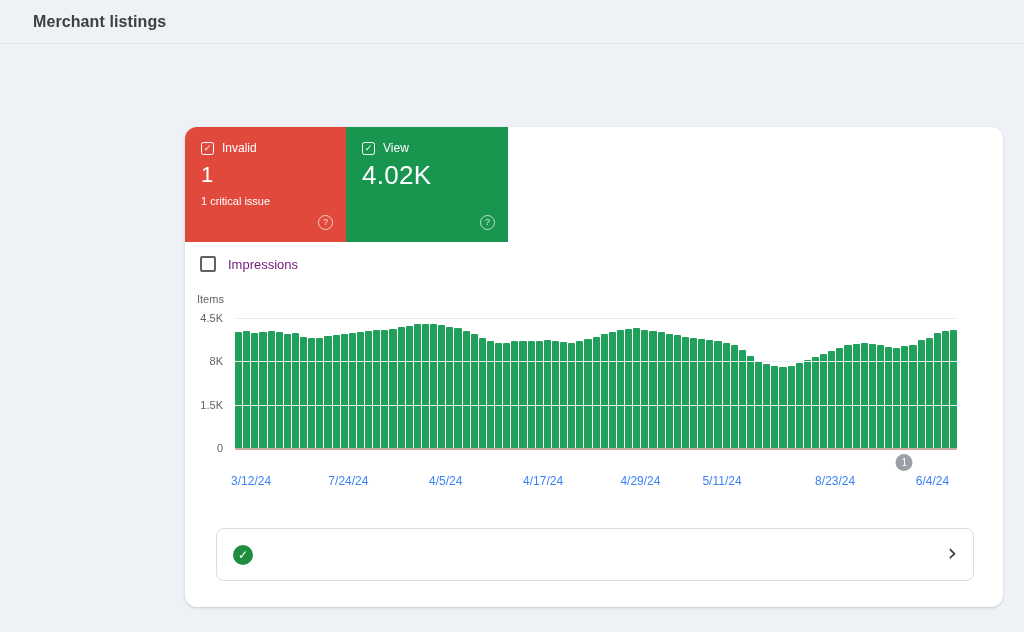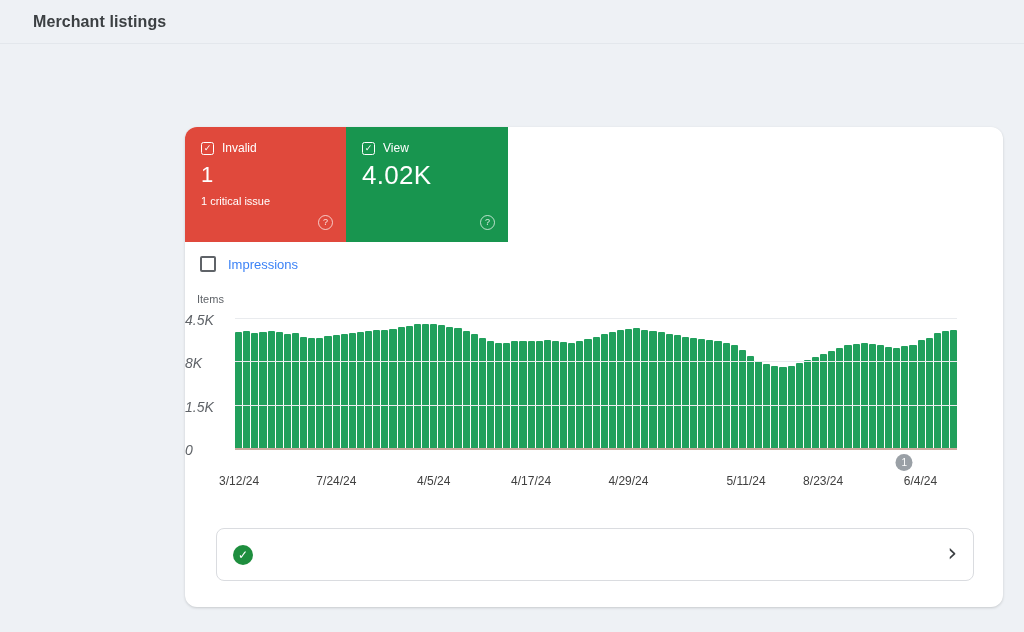--- a/index.html
+++ b/index.html
@@ -45,43 +45,43 @@
   }
 
   
   .impressions-row {
     position:absolute; left:15px; top:129px;
     display:flex; align-items:center; gap:12px; cursor:pointer;
   }
   .square-checkbox {
     width:16px; height:16px; border:2px solid #5f6368; border-radius:2px; background:#fff;
   }
-  .impressions-label { font-size:13px; color:#3b82f6; }
+  .impressions-label { font-size:13px; color:#701a75; }
 
   
   .axis-title { position:absolute; left:12px; top:166px; font-size:11px; color:#5f6368; }
   .y-ticks { position:absolute; left:0; top:0; }
   .y-tick {
-    position:absolute; width:38px; text-align:left;
-    font-size:14px; color:#5f6368; transform:translateY(-6px);font-style:italic;
+    position:absolute; width:38px; text-align:right;
+    font-size:11px; color:#5f6368; transform:translateY(-6px);
   }
   .plot {
     position:absolute; left:50px; top:191px; width:722px; height:130px;
   }
   .gridline { position:absolute; left:0; right:0; height:1px; background:#e9ebee; }
   .bars {
     position:absolute; left:0; right:0; bottom:0; top:0;
     display:flex; align-items:flex-end; gap:1px;
   }
   .bar { flex:1 1 0; border-radius:1px 1px 0 0; min-width:0; }
   .baseline { position:absolute; left:0; right:0; bottom:-2px; height:2px; background:#ccab9f; }
   .x-labels { position:absolute; left:50px; top:347px; width:722px; height:16px; }
   .x-label {
     position:absolute; transform:translateX(-50%);
-    font-size:12px; color:#404040; white-space:nowrap;
+    font-size:12px; color:#3b82f6; white-space:nowrap;margin-left:12px;
   }
   .issue-marker {
     position:absolute; top:327px; width:17px; height:17px; border-radius:50%;
     background:#9aa0a6; color:#fff; font-size:10px;
     display:flex; align-items:center; justify-content:center;
     transform:translateX(-50%); cursor:pointer;
   }
 
   
   .footer-link {
@@ -240,21 +240,21 @@
       <div class="gridline" style="top: 43.3333px;"></div>
       <div class="gridline" style="top: 86.6667px;"></div>
     </div>
 
   <div class="x-labels">
       <span class="x-label" style="left: 4.05618px;">3/12/24</span>
       <span class="x-label" style="left: 101.404px;">7/24/24</span>
       <span class="x-label" style="left: 198.753px;">4/5/24</span>
       <span class="x-label" style="left: 296.101px;">4/17/24</span>
       <span class="x-label" style="left: 393.449px;">4/29/24</span>
-      <span class="x-label" style="left: 511px;">5/11/24</span>
+      <span class="x-label" style="left: 475px;">5/11/24</span>
       <span class="x-label" style="left: 588.146px;">8/23/24</span>
       <span class="x-label" style="left: 685.494px;">6/4/24</span>
     </div>
 
   <div class="issue-marker" style="left: 719.27px; background: rgb(154, 160, 166);">1</div>
 
   <div class="footer-link">
     <span class="check-circle" style="background: rgb(30, 142, 62);">✓</span>
     <span class="chevron">›</span>
   </div>

